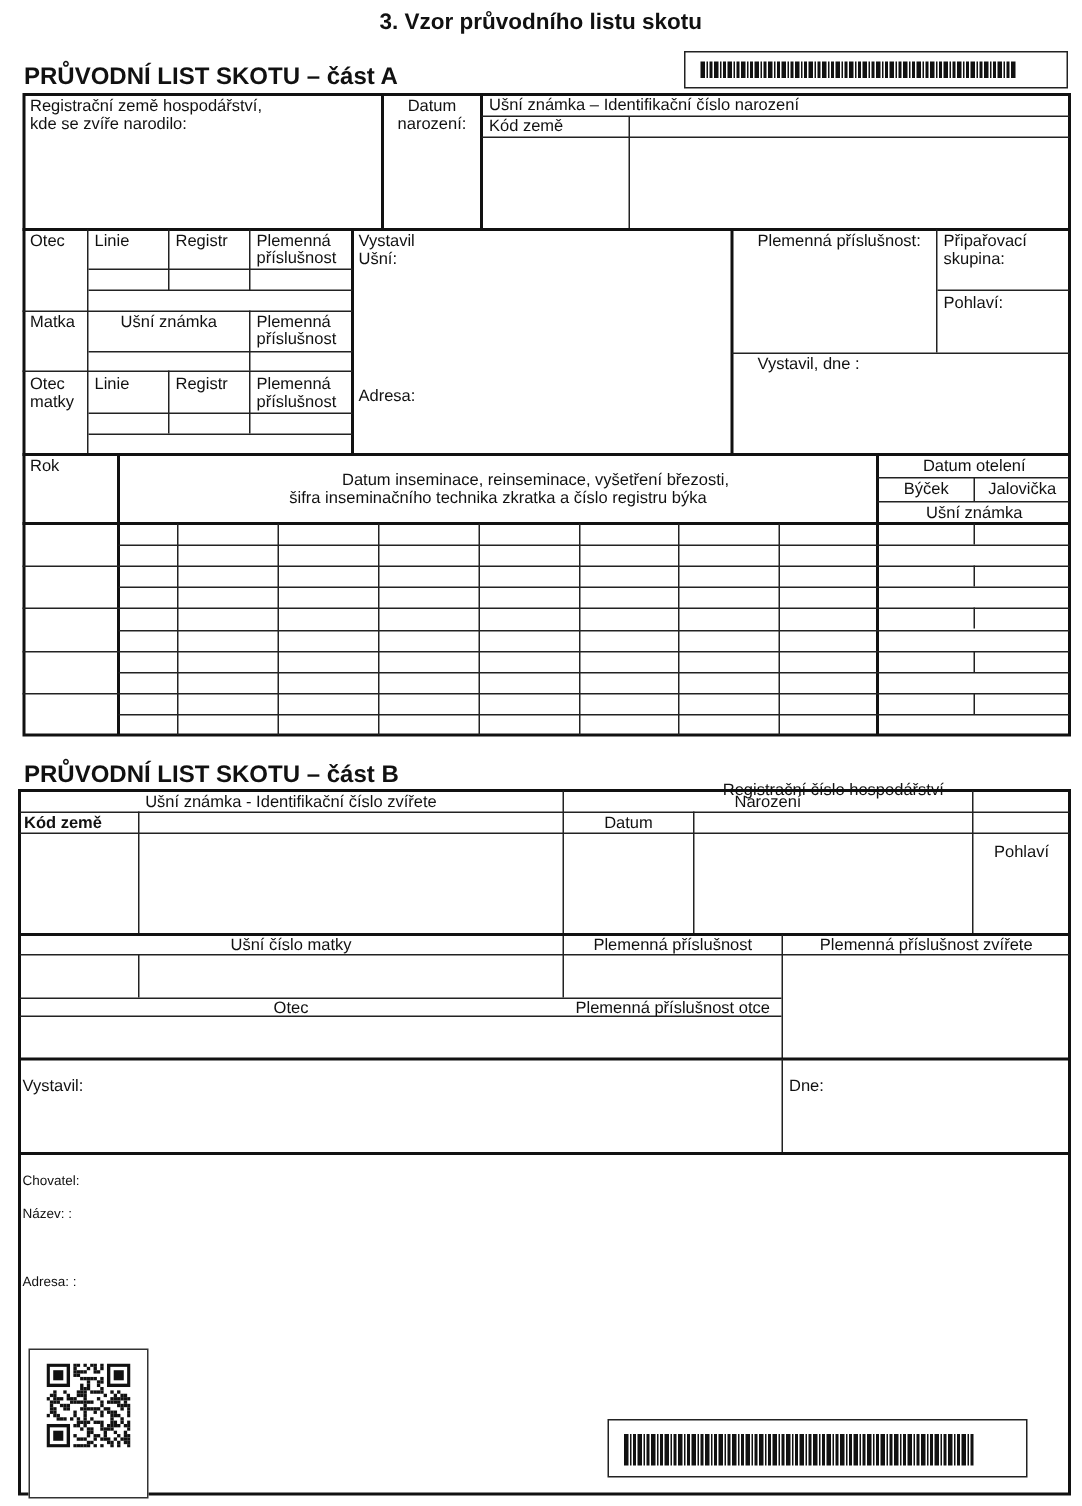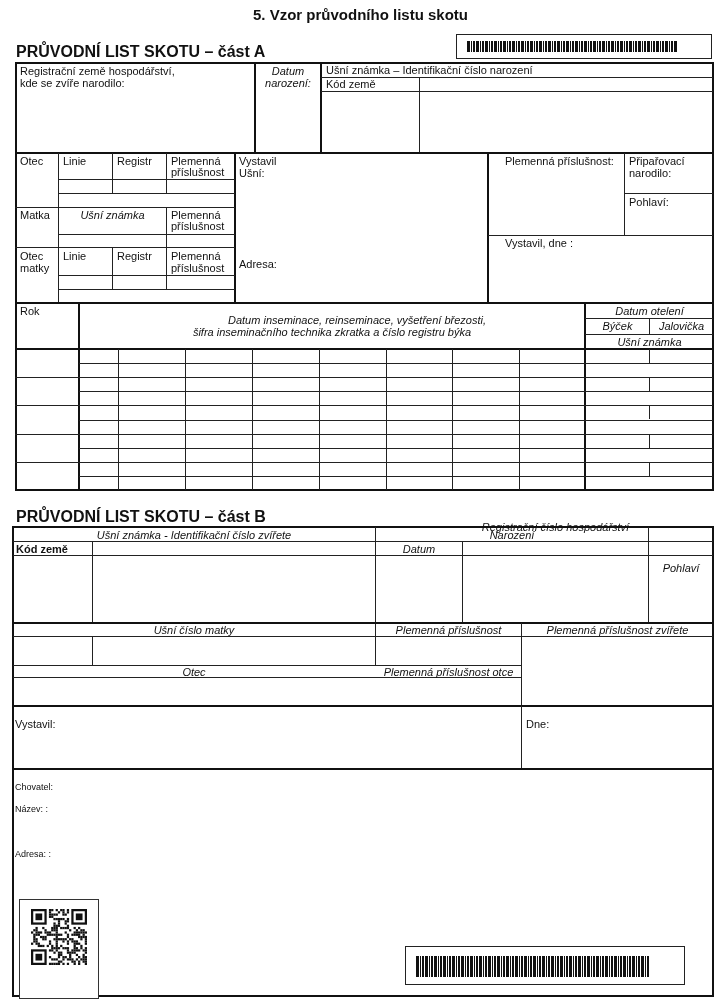--- a/index.html
+++ b/index.html
@@ -1,35 +1,35 @@
 <!DOCTYPE html>
 <html><head>
 <meta charset="utf-8">
 <style>
   html, body { margin:0; padding:0; background:#fff; }
   body { width:721px; height:1004px; position:relative; overflow:hidden;
          font-family:"Liberation Sans", sans-serif; color:#111; }
   .abs { position:absolute; }
   .t { position:absolute; font-size:11px; line-height:13px; white-space:nowrap; }
-  .tc { text-align:center;font-style:italic; }
+  .tc { text-align:center; }
   .hl { position:absolute; height:0; border-top:1px solid #222; }
   .vl { position:absolute; width:0; border-left:1px solid #222; }
   .hl2 { position:absolute; height:0; border-top:2px solid #111; }
   .vl2 { position:absolute; width:0; border-left:2px solid #111; }
   .box2 { position:absolute; border:2px solid #111; box-sizing:border-box; }
   .title { position:absolute; font-weight:bold; font-size:16px; }
   .barcode { position:absolute; border:1.5px solid #222; box-sizing:border-box; background:#fff; }
   .bars { position:absolute; display:flex; align-items:stretch; }
   .bars span { display:block; background:#111; margin-right:1px; }
   .qr { position:absolute; border:1px solid #333; box-sizing:border-box; background:#fff; }
 </style>
 </head>
 <body>
 
-<div class="abs" style="left:0; top:6px; width:721px; text-align:center; font-weight:bold; font-size:15px;">5. Vzor průvodního listu skotu</div>
+<div class="abs" style="left:0; top:6px; width:721px; text-align:center; font-weight:bold; font-size:15px;">3. Vzor průvodního listu skotu</div>
 
 <div class="title" style="left:16px; top:43px;">PRŮVODNÍ LIST SKOTU – část A</div>
 
 <div class="barcode" style="left:456px; top:34px; width:256px; height:25px;">
   <div class="bars" id="bars-top" style="left:10px; top:6px; height:11px;">
       <span style="width: 3px;"></span>
       <span style="width: 1px;"></span>
       <span style="width: 2px;"></span>
       <span style="width: 3px;"></span>
       <span style="width: 1px;"></span>
@@ -162,21 +162,21 @@
 <div class="t" style="left:117px; top:250px;">Registr</div>
 <div class="t" style="left:171px; top:250px;">Plemenná</div>
 <div class="t" style="left:171px; top:262px;">příslušnost</div>
 
 <div class="t" style="left:239px; top:155px;">Vystavil</div>
 <div class="t" style="left:239px; top:167px;">Ušní:</div>
 <div class="t" style="left:239px; top:258px;">Adresa:</div>
 
 <div class="t" style="left:505px; top:155px;">Plemenná  příslušnost:</div>
 <div class="t" style="left:629px; top:155px;">Připařovací</div>
-<div class="t" style="left:629px; top:167px;">narodilo:</div>
+<div class="t" style="left:629px; top:167px;">skupina:</div>
 <div class="t" style="left:629px; top:196px;">Pohlaví:</div>
 <div class="t" style="left:505px; top:237px;">Vystavil, dne :</div>
 
 <div class="vl2" style="left:78px; top:303px; height:187px;"></div>
 <div class="vl2" style="left:584px; top:303px; height:187px;"></div>
 <div class="hl2" style="left:15px; top:348px; width:698px;"></div>
 <div class="hl" style="left:585px; top:318px; width:128px;"></div>
 <div class="hl" style="left:585px; top:334px; width:128px;"></div>
 <div class="vl" style="left:649px; top:318px; height:16px;"></div>
 

